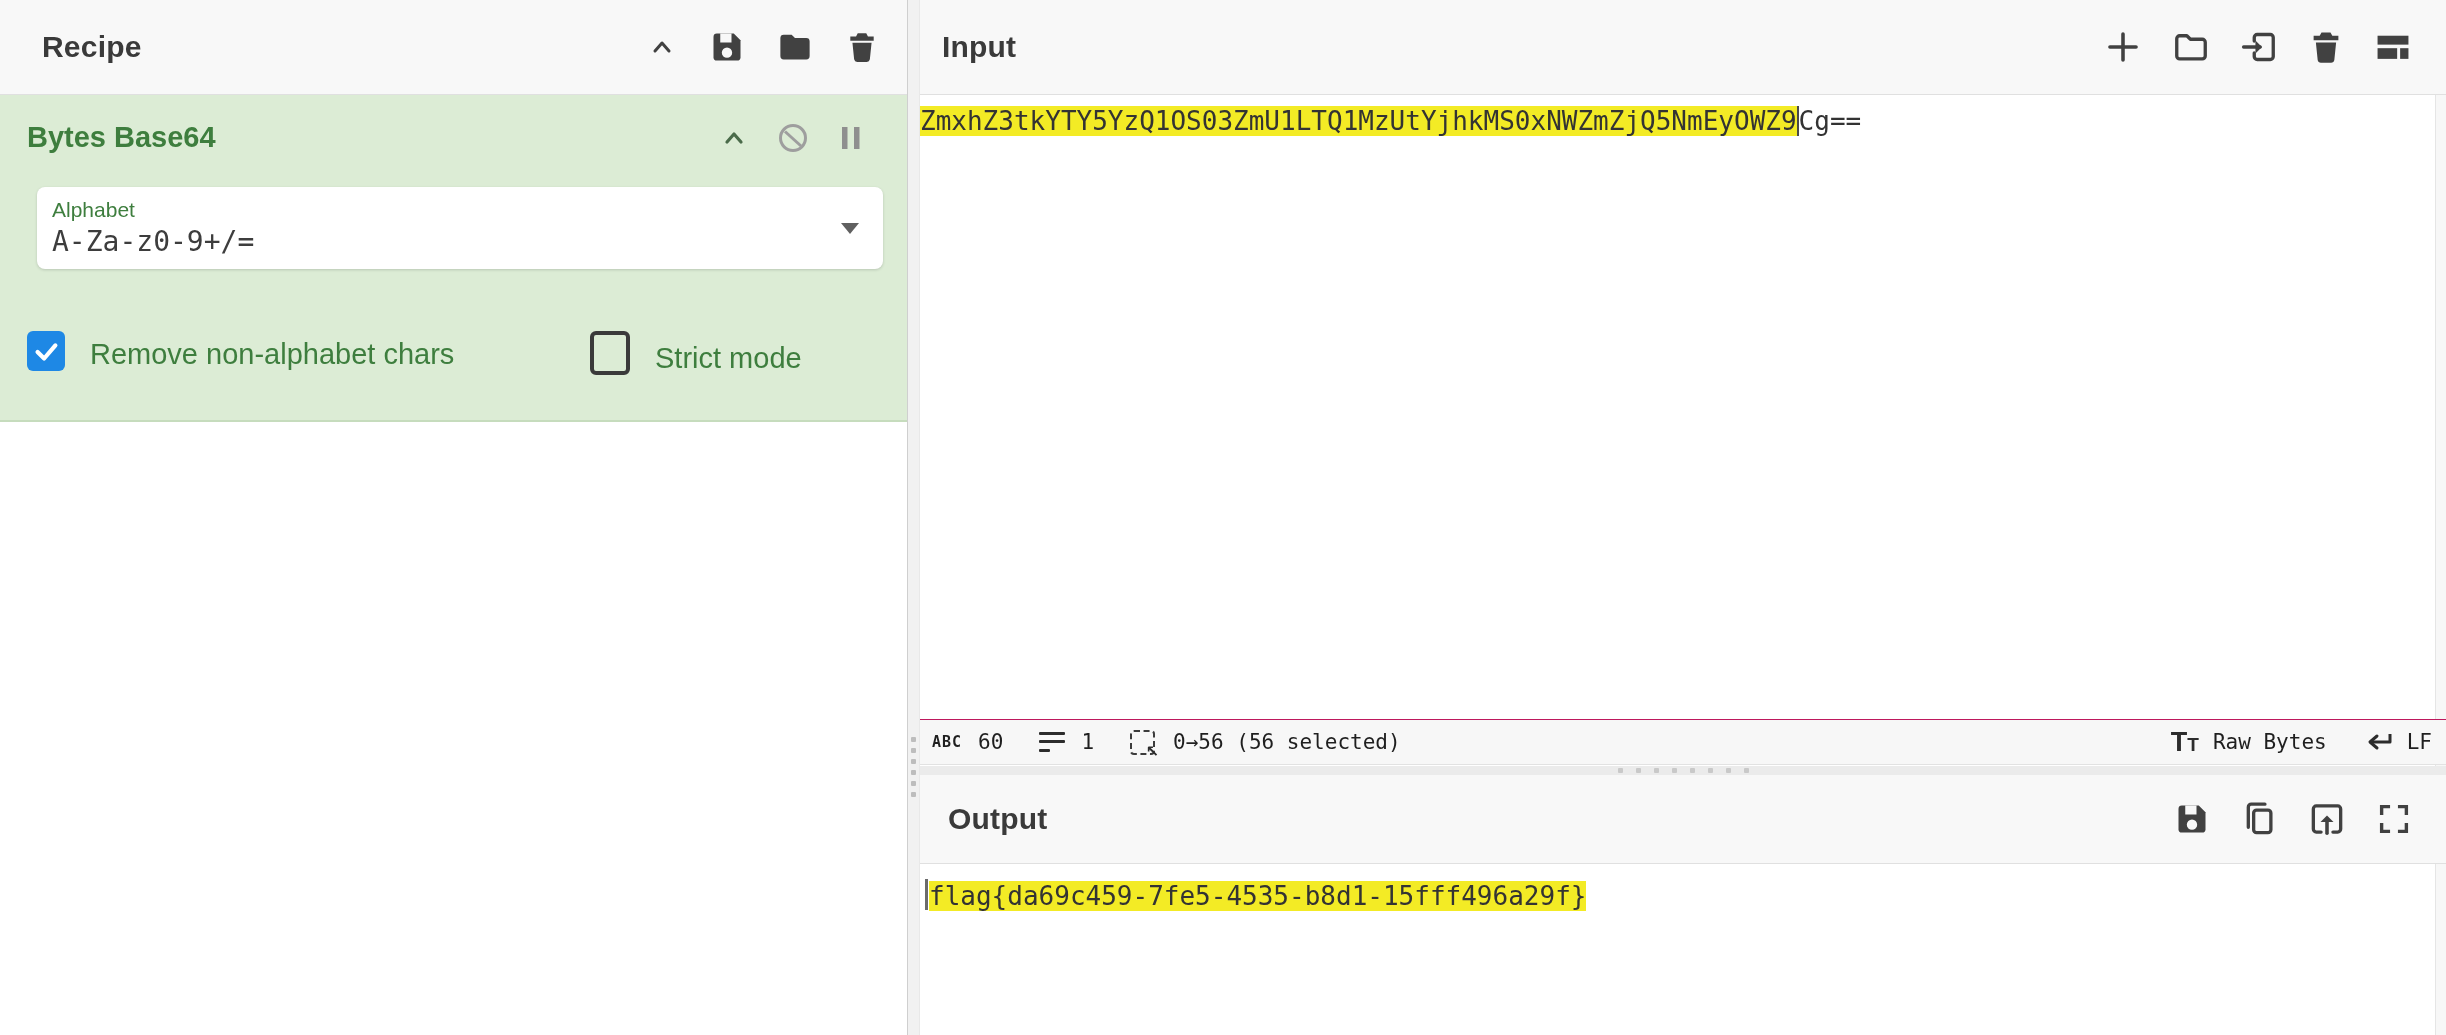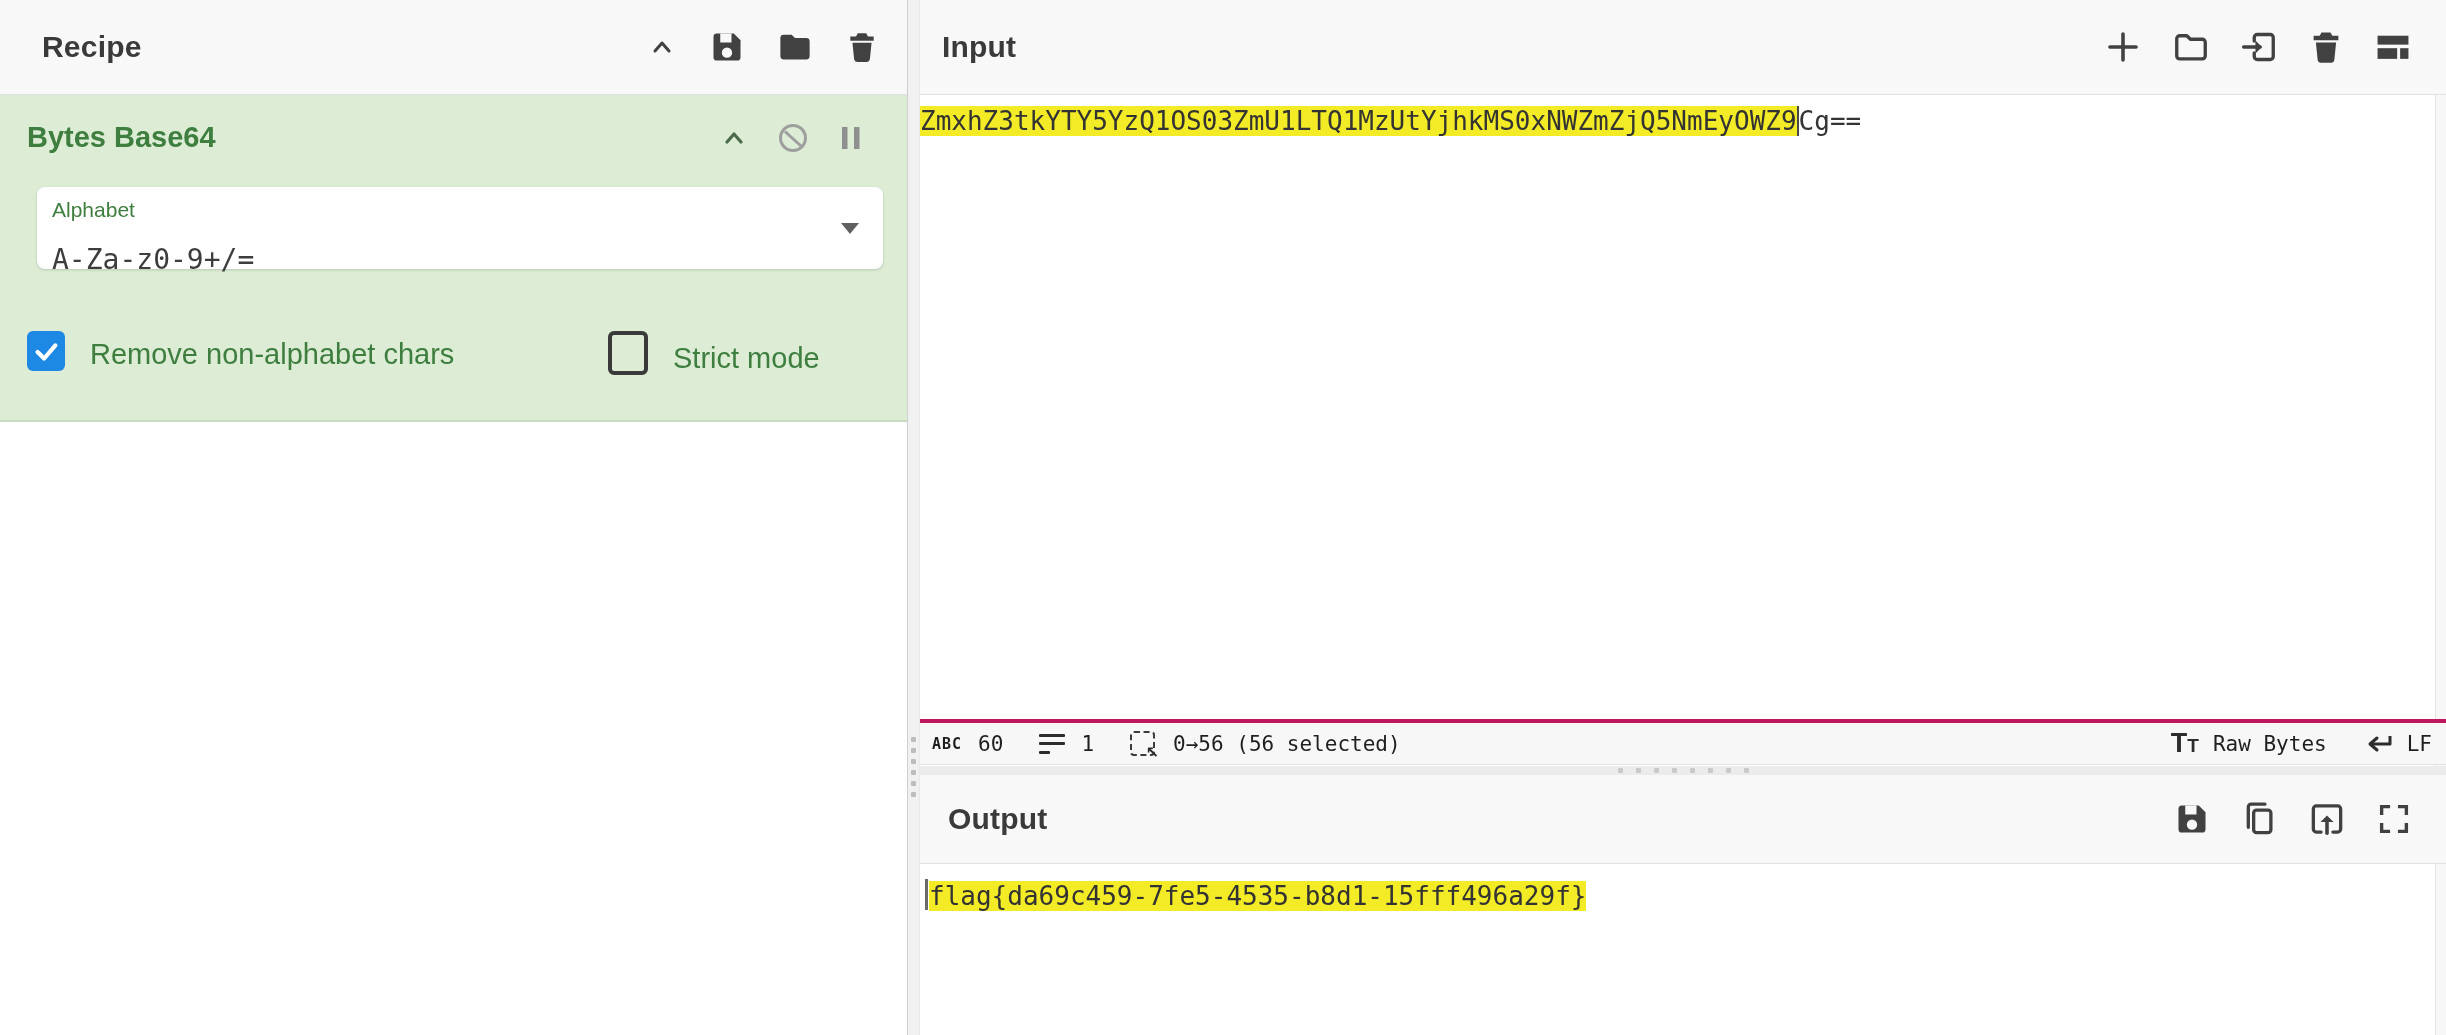--- a/index.html
+++ b/index.html
@@ -19,21 +19,21 @@
   .op-block{position:absolute;left:0;top:95px;width:907px;height:327px;background:#dcecd5;
             border-bottom:2px solid #c6dcbd;box-sizing:border-box;cursor:grab;}
   .op-header{display:flex;align-items:center;padding:26px 42px 0 27px;}
   .op-title{font-size:29px;font-weight:bold;color:#3e7e3e;}
   .op-icons{margin-left:auto;display:flex;align-items:center;gap:28px;}
 
   .arg-box{position:absolute;left:37px;top:92px;width:846px;height:82px;background:#fff;
            border-radius:8px;box-shadow:0 1px 3px rgba(0,0,0,.16);box-sizing:border-box;
            padding:11px 0 0 15px;cursor:pointer;}
   .arg-label{font-size:21px;color:#3e7e3e;}
-  .arg-value{font-size:28px;color:#3d3d3d;font-family:"DejaVu Sans Mono",monospace;margin-top:21px;}
+  .arg-value{font-size:28px;color:#3d3d3d;font-family:"DejaVu Sans Mono",monospace;margin-top:3px;}
   .arg-caret{position:absolute;right:24px;top:36px;width:0;height:0;
              border-left:9px solid transparent;border-right:9px solid transparent;
              border-top:11px solid #606060;}
 
   .check-row{position:absolute;left:0;top:236px;width:100%;height:42px;}
   .check-group{position:absolute;display:flex;align-items:flex-end;cursor:pointer;gap:12px;}
   .cb-on{width:38px;height:40px;background:#1e88e5;border-radius:6px;display:flex;
          align-items:center;justify-content:center;}
   .cb-off{width:32px;height:36px;background:transparent;border:4px solid #3a3a3a;border-radius:6px;}
   .cb-label{font-size:29px;color:#3e7e3e;margin-left:13px;}
@@ -53,21 +53,21 @@
 
   .editor{font-family:"DejaVu Sans Mono",monospace;font-size:26px;line-height:37px;color:#333;}
   .input-content{position:absolute;left:0;top:95px;right:0;height:624px;background:#fff;
                  padding:8px 0 0 0;box-sizing:border-box;cursor:text;}
   .hl{background:#f3eb25;}
   .cursor-right{border-right:2px solid #4a4a4a;}
   .cursor-bar{display:inline-block;width:3px;height:31px;background:#6b6b6b;
               vertical-align:-5px;margin-right:1px;}
 
   .status-bar{position:absolute;left:0;right:0;top:719px;height:46px;background:#f7f7f7;
-              border-top:4px solid #be185d;border-bottom:1px solid #e2e2e2;box-sizing:border-box;
+              border-top:1px solid #be185d;border-bottom:1px solid #e2e2e2;box-sizing:border-box;
               display:flex;align-items:center;padding:0 14px 0 12px;
               font-family:"DejaVu Sans Mono",monospace;font-size:21px;color:#1f1f1f;}
   .sb-abc{font-size:15px;font-weight:bold;letter-spacing:1px;margin-right:16px;}
   .sb-val{margin-right:36px;}
   .sb-lines{width:26px;margin-right:16px;}
   .sb-lines i{display:block;height:3px;background:#2c2c2c;margin-bottom:5px;border-radius:1px;}
   .sb-lines i:nth-child(2){margin-bottom:6px;}
   .sb-lines i.short{width:11px;margin-bottom:0;}
   .sb-sel-icon{position:relative;width:25px;height:25px;border:2px dashed #3c3c3c;border-radius:4px;
                margin-right:18px;box-sizing:border-box;}
@@ -162,21 +162,21 @@
 
       <div class="check-row">
         <span class="check-group" style="left:27px;">
           <span class="cb-on">
             <svg width="30" height="30" viewBox="0 0 32 32">
                 <path d="M7 17 l7 7 l12 -14" fill="none" stroke="#fff" stroke-width="4.5" stroke-linecap="round" stroke-linejoin="round"></path>
               </svg>
           </span>
           <span class="cb-label">Remove non-alphabet chars</span>
         </span>
-        <span class="check-group" style="left:608px;">
+        <span class="check-group" style="left:590px;">
           <span class="cb-off"></span>
           <span class="cb-label">Strict mode</span>
         </span>
       </div>
     </div>
   </div>
 
   <div class="v-splitter">
     <span class="v-dots">
         <i></i>

